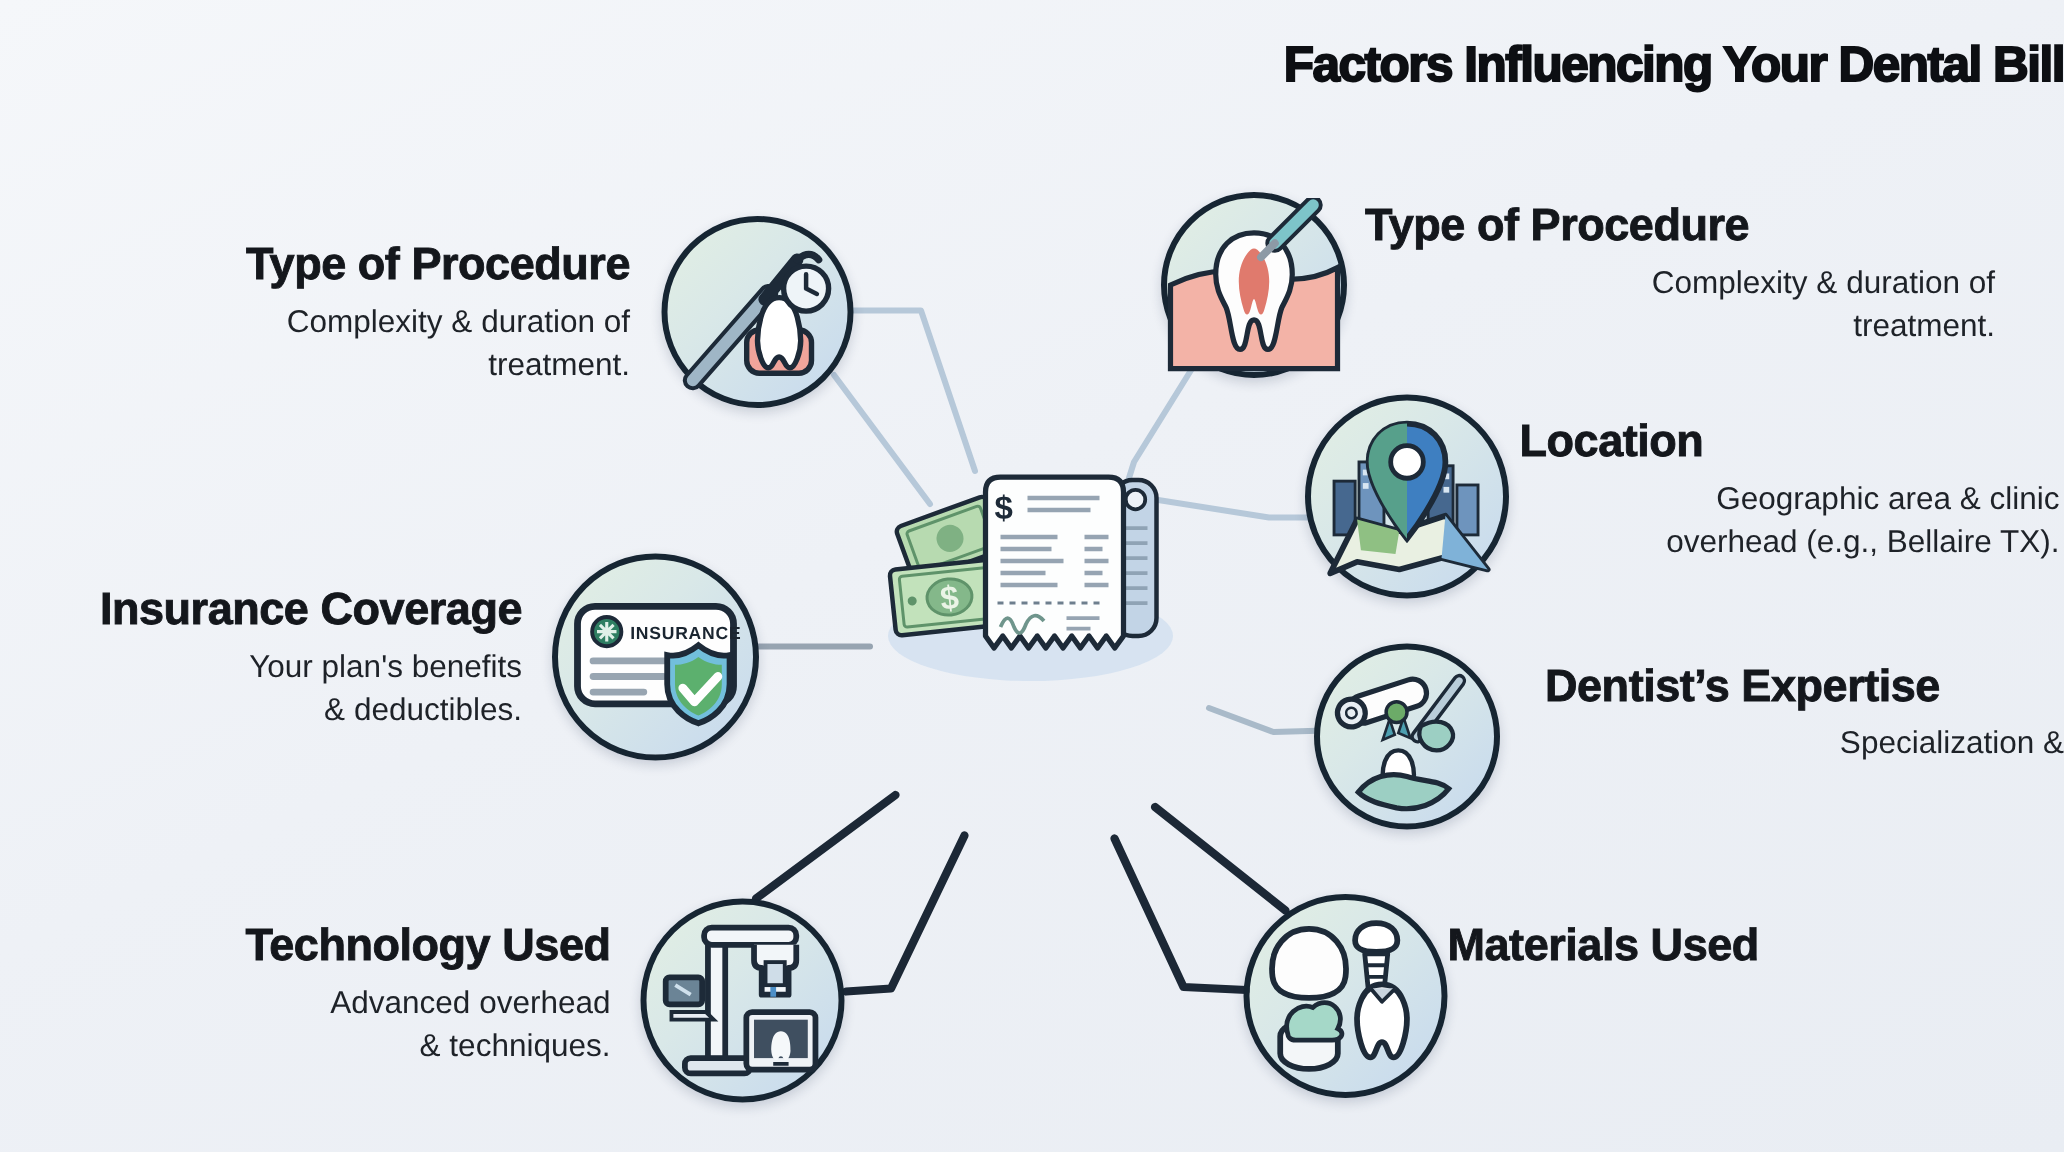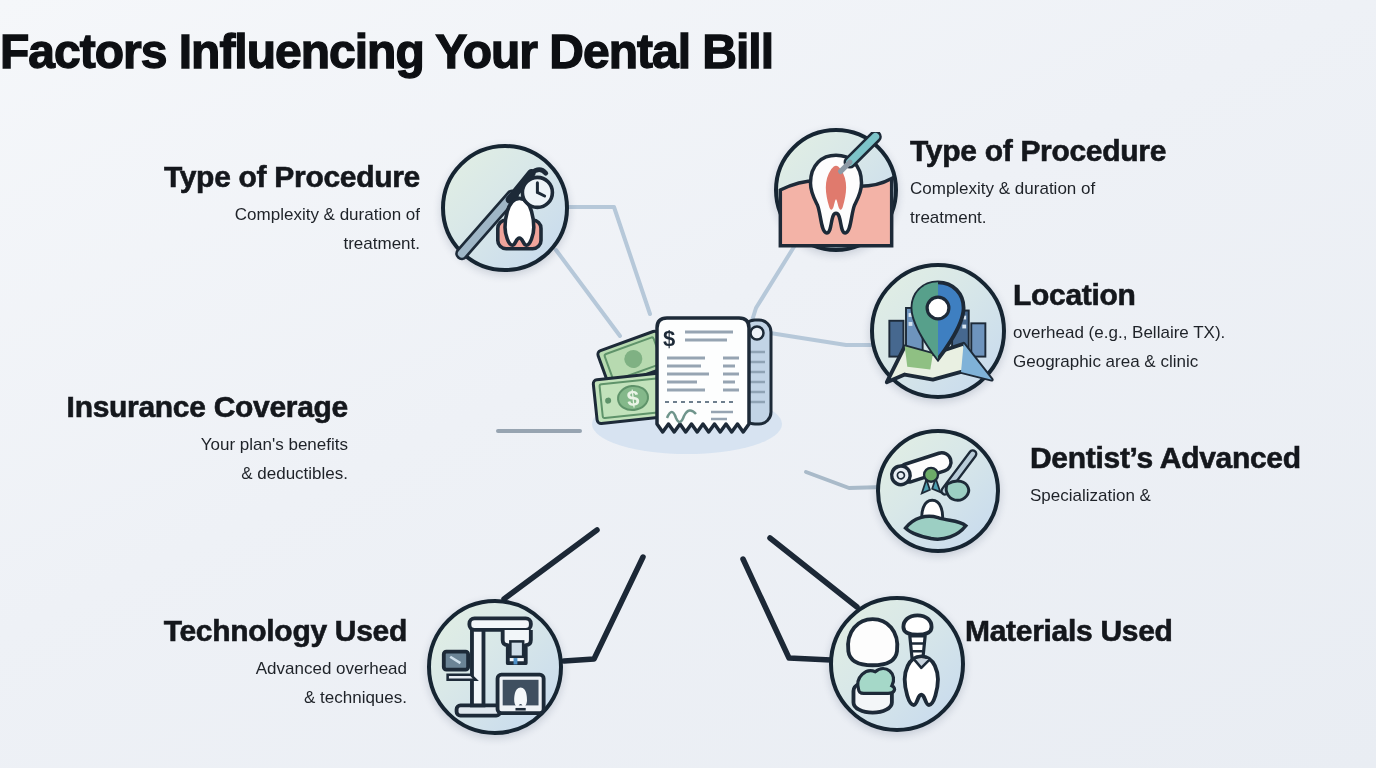--- a/index.html
+++ b/index.html
@@ -6,22 +6,22 @@
   #canvas{
     position:relative;
     width:1376px;height:768px;
     overflow:hidden;
     background:linear-gradient(155deg,#f5f7fa 0%,#eef1f6 45%,#e9edf3 100%);
     font-family:"Liberation Sans", sans-serif;
     color:#14171c;
   }
   #page-title{
     position:absolute;top:24px;left:0;width:100%;
-    text-align:left;
-    font-size:48px;font-weight:bold;letter-spacing:-1px;
+    text-align:right;
+    font-size:33px;font-weight:bold;letter-spacing:-1px;
     color:#0d0f13;
     -webkit-text-stroke:1.3px #0d0f13;
   }
   #connectors{position:absolute;left:0;top:0;z-index:1;}
   .icon-circle{
     position:absolute;z-index:3;
     border-radius:50%;
     border:4px solid #162532;
     background:linear-gradient(135deg,#e2efe3 0%,#d9e8e8 40%,#c6d9ee 100%);
     box-shadow:0 3px 8px rgba(25,45,75,.18);
@@ -44,21 +44,21 @@
   }
   #center-icon{position:absolute;left:585px;top:306px;width:210px;height:152px;z-index:4;}
   .factor{position:absolute;z-index:5;}
   .factor .f-title{
     font-size:30px;line-height:34px;font-weight:bold;
     letter-spacing:-.3px;color:#14171c;
     -webkit-text-stroke:.6px #14171c;
   }
   .factor .f-desc{
     margin-top:6px;
-    font-size:17px;line-height:29px;color:#1e2228;
+    font-size:21px;line-height:29px;color:#1e2228;text-align:right;
   }
   .align-right{text-align:right;}
   .align-left{text-align:left;}
 </style>
 </head>
 <body>
 
 <div id="canvas">
 
   <div id="page-title">Factors Influencing Your Dental Bill</div>
@@ -175,20 +175,36 @@
       </g>
       <path d="M10,90 L24,62 L46,68 L70,60 L92,88 L68,82 L46,88 L24,84 z" fill="#e9f0e2" stroke="#1d2a38" stroke-width="3" stroke-linejoin="round"></path>
       <path d="M24,62 L46,68 L44,80 L26,78 z" fill="#8fc083"></path>
       <path d="M70,60 L92,88 L68,82 z" fill="#7fb2d8"></path>
       <path d="M50,12 c-12,0 -20,9 -20,20 c0,15 20,40 20,40 c0,0 20,-25 20,-40 c0,-11 -8,-20 -20,-20 z" fill="#3e7fc1" stroke="#1d2a38" stroke-width="3"></path>
       <path d="M50,12 c-12,0 -20,9 -20,20 c0,15 20,40 20,40 z" fill="#57a08b"></path>
       <circle cx="50" cy="32" r="8.5" fill="#ffffff" stroke="#1d2a38" stroke-width="2.5"></circle>
     </svg>
   </div>
 
+  <div class="icon-circle" style="left:368px;top:369px;width:138px;height:138px;">
+    <svg viewBox="0 0 100 100">
+      <rect x="10" y="24" width="80" height="50" rx="9" fill="#fefefe" stroke="#1d2a38" stroke-width="3.5"></rect>
+      <circle cx="25" cy="37" r="7.5" fill="#2e7e62" stroke="#1d2a38" stroke-width="2"></circle>
+      <path d="M25,32 v10 M20,37 h10 M21.5,33.5 l7,7 M28.5,33.5 l-7,7" stroke="#dff0e8" stroke-width="1.6"></path>
+      <text x="37" y="41" font-size="9" font-weight="bold" letter-spacing="0.4" fill="#1a2530">INSURANCE</text>
+      <g stroke="#98a5b1" stroke-width="3.5" stroke-linecap="round">
+        <path d="M18,52 h42"></path>
+          <path d="M18,60 h36"></path>
+          <path d="M18,68 h26"></path>
+      </g>
+      <path d="M72,44 c5,4 11,6 16,5 l0,15 c0,12 -10,18 -16,20 c-6,-2 -16,-8 -16,-20 l0,-15 c5,1 11,-1 16,-5 z" fill="#72bfdc" stroke="#1d2a38" stroke-width="3"></path>
+      <path d="M72,50 c4,3 8,4 12,4 l0,10 c0,9 -7,14 -12,16 c-5,-2 -12,-7 -12,-16 l0,-10 c4,0 8,-1 12,-4 z" fill="#5cb06e"></path>
+      <path d="M64,66 l6,7 l12,-13" fill="none" stroke="#ffffff" stroke-width="4.5" stroke-linecap="round" stroke-linejoin="round"></path>
+    </svg>
+  </div>
 
   <div class="icon-circle" style="left:876px;top:429px;width:124px;height:124px;">
     <svg viewBox="0 0 100 100">
       <g transform="rotate(-18 38 30)">
         <rect x="16" y="22" width="46" height="16" rx="8" fill="#fdfdfd" stroke="#1d2a38" stroke-width="3"></rect>
         <circle cx="17" cy="30" r="8" fill="#e8eef3" stroke="#1d2a38" stroke-width="3"></circle>
         <circle cx="17" cy="30" r="3" fill="none" stroke="#1d2a38" stroke-width="1.5"></circle>
       </g>
       <path d="M40,40 l-4,12 l7,-3 z" fill="#4d9fb0" stroke="#1d2a38" stroke-width="1.5"></path>
       <path d="M48,39 l4,12 l-7,-3 z" fill="#4d9fb0" stroke="#1d2a38" stroke-width="1.5"></path>
@@ -244,35 +260,35 @@
     <div class="f-title">Type of Procedure</div>
     <div class="f-desc">
       <div>Complexity &amp; duration of</div>
       <div>treatment.</div>
     </div>
   </div>
 
   <div class="factor align-left" style="left:1013px;top:278px;width:360px;">
     <div class="f-title">Location</div>
     <div class="f-desc">
+      <div>Geographic area &amp; clinic</div>
       <div>overhead (e.g., Bellaire TX).</div>
-      <div>Geographic area &amp; clinic</div>
     </div>
   </div>
 
   <div class="factor align-right" style="right:1028px;top:390px;width:360px;">
     <div class="f-title">Insurance Coverage</div>
     <div class="f-desc">
       <div>Your plan's benefits</div>
       <div>&amp; deductibles.</div>
     </div>
   </div>
 
   <div class="factor align-left" style="left:1030px;top:441px;width:346px;">
-    <div class="f-title">Dentist’s Advanced</div>
+    <div class="f-title">Dentist’s Expertise</div>
     <div class="f-desc">
       <div>Specialization &amp;</div>
     </div>
   </div>
 
   <div class="factor align-right" style="right:969px;top:614px;width:380px;">
     <div class="f-title">Technology Used</div>
     <div class="f-desc">
       <div>Advanced overhead</div>
       <div>&amp; techniques.</div>

